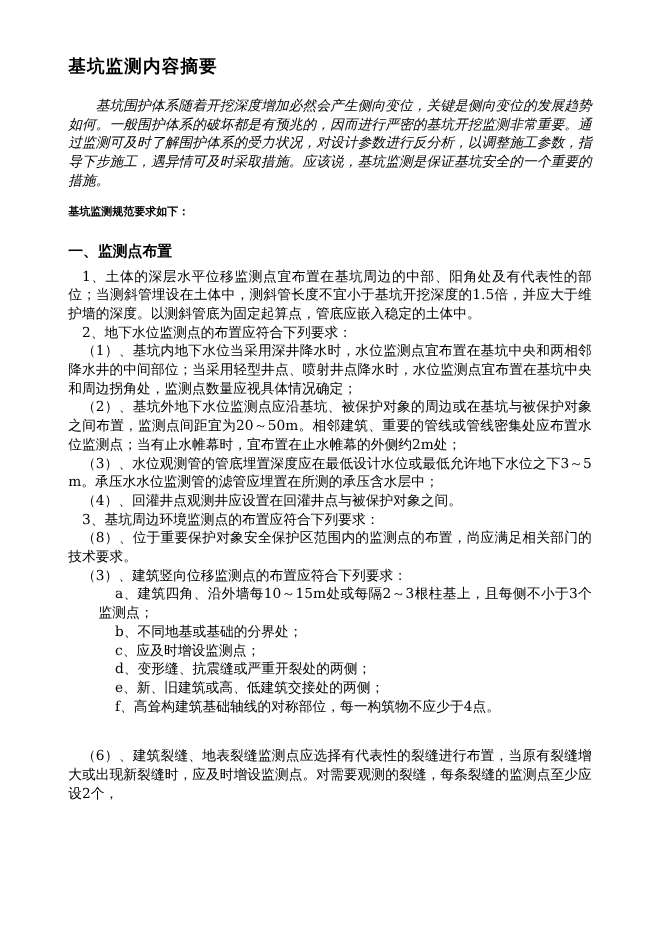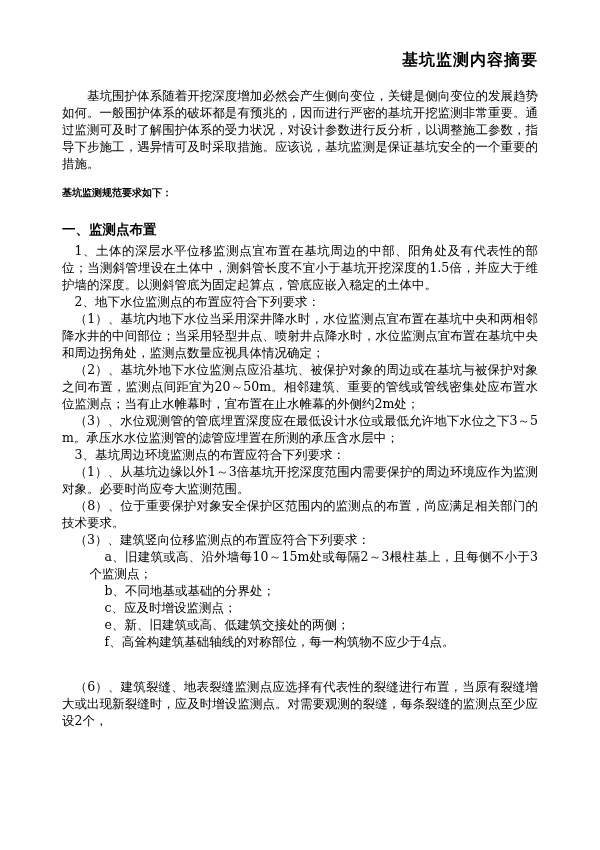--- a/index.html
+++ b/index.html
@@ -17,33 +17,34 @@
     box-sizing: border-box;
     width: 600px;
     height: 850px;
     padding: 50px 62px 0 62px;
     background: #ffffff;
     overflow: hidden;
   }
   .doc-title {
     font-size: 16px;
     font-weight: bold;
-    text-align: right;
+    text-align: left;
     margin: 0 0 16px 0;
     letter-spacing: 1px;
   }
   .block {
     font-size: 12.5px;
     line-height: 17px;
     margin: 0;
     text-align: justify;
     word-break: break-all;
   }
   .intro {
     text-indent: 2em;
+    font-style: italic;
   }
   .heading {
     font-weight: bold;
     font-size: 10px;
     margin-top: 12px;
     margin-bottom: 2px;
   }
   .heading2 {
     font-weight: bold;
     font-size: 13.5px;
@@ -68,25 +69,26 @@
   <h1 class="doc-title">基坑监测内容摘要</h1>
   <div id="doc-body">
       <div class="block intro">基坑围护体系随着开挖深度增加必然会产生侧向变位，关键是侧向变位的发展趋势如何。一般围护体系的破坏都是有预兆的，因而进行严密的基坑开挖监测非常重要。通过监测可及时了解围护体系的受力状况，对设计参数进行反分析，以调整施工参数，指导下步施工，遇异情可及时采取措施。应该说，基坑监测是保证基坑安全的一个重要的措施。</div>
       <div class="block heading">基坑监测规范要求如下：</div>
       <div class="block heading2">一、监测点布置</div>
       <div class="block item">1、土体的深层水平位移监测点宜布置在基坑周边的中部、阳角处及有代表性的部位；当测斜管埋设在土体中，测斜管长度不宜小于基坑开挖深度的1.5倍，并应大于维护墙的深度。以测斜管底为固定起算点，管底应嵌入稳定的土体中。</div>
       <div class="block item">2、地下水位监测点的布置应符合下列要求：</div>
       <div class="block item">（1）、基坑内地下水位当采用深井降水时，水位监测点宜布置在基坑中央和两相邻降水井的中间部位；当采用轻型井点、喷射井点降水时，水位监测点宜布置在基坑中央和周边拐角处，监测点数量应视具体情况确定；</div>
       <div class="block item">（2）、基坑外地下水位监测点应沿基坑、被保护对象的周边或在基坑与被保护对象之间布置，监测点间距宜为20～50m。相邻建筑、重要的管线或管线密集处应布置水位监测点；当有止水帷幕时，宜布置在止水帷幕的外侧约2m处；</div>
       <div class="block item">（3）、水位观测管的管底埋置深度应在最低设计水位或最低允许地下水位之下3～5m。承压水水位监测管的滤管应埋置在所测的承压含水层中；</div>
+      <div class="block item">（4）、回灌井点观测井应设置在回灌井点与被保护对象之间。</div>
       <div class="block item">3、基坑周边环境监测点的布置应符合下列要求：</div>
-      <div class="block item">（1）、从基坑边缘以外1～3倍基坑开挖深度范围内需要保护的周边环境应作为监测对象。必要时尚应夸大监测范围。</div>
       <div class="block item">（8）、位于重要保护对象安全保护区范围内的监测点的布置，尚应满足相关部门的技术要求。</div>
       <div class="block item">（3）、建筑竖向位移监测点的布置应符合下列要求：</div>
-      <div class="block subitem">a、旧建筑或高、沿外墙每10～15m处或每隔2～3根柱基上，且每侧不小于3个监测点；</div>
+      <div class="block subitem">a、建筑四角、沿外墙每10～15m处或每隔2～3根柱基上，且每侧不小于3个监测点；</div>
       <div class="block subitem">b、不同地基或基础的分界处；</div>
       <div class="block subitem">c、应及时增设监测点；</div>
+      <div class="block subitem">d、变形缝、抗震缝或严重开裂处的两侧；</div>
       <div class="block subitem">e、新、旧建筑或高、低建筑交接处的两侧；</div>
       <div class="block subitem">f、高耸构建筑基础轴线的对称部位，每一构筑物不应少于4点。</div>
       <div class="block spacer"></div>
       <div class="block item">（6）、建筑裂缝、地表裂缝监测点应选择有代表性的裂缝进行布置，当原有裂缝增大或出现新裂缝时，应及时增设监测点。对需要观测的裂缝，每条裂缝的监测点至少应设2个，</div>
     </div>
 </div>
 
 </body></html>

